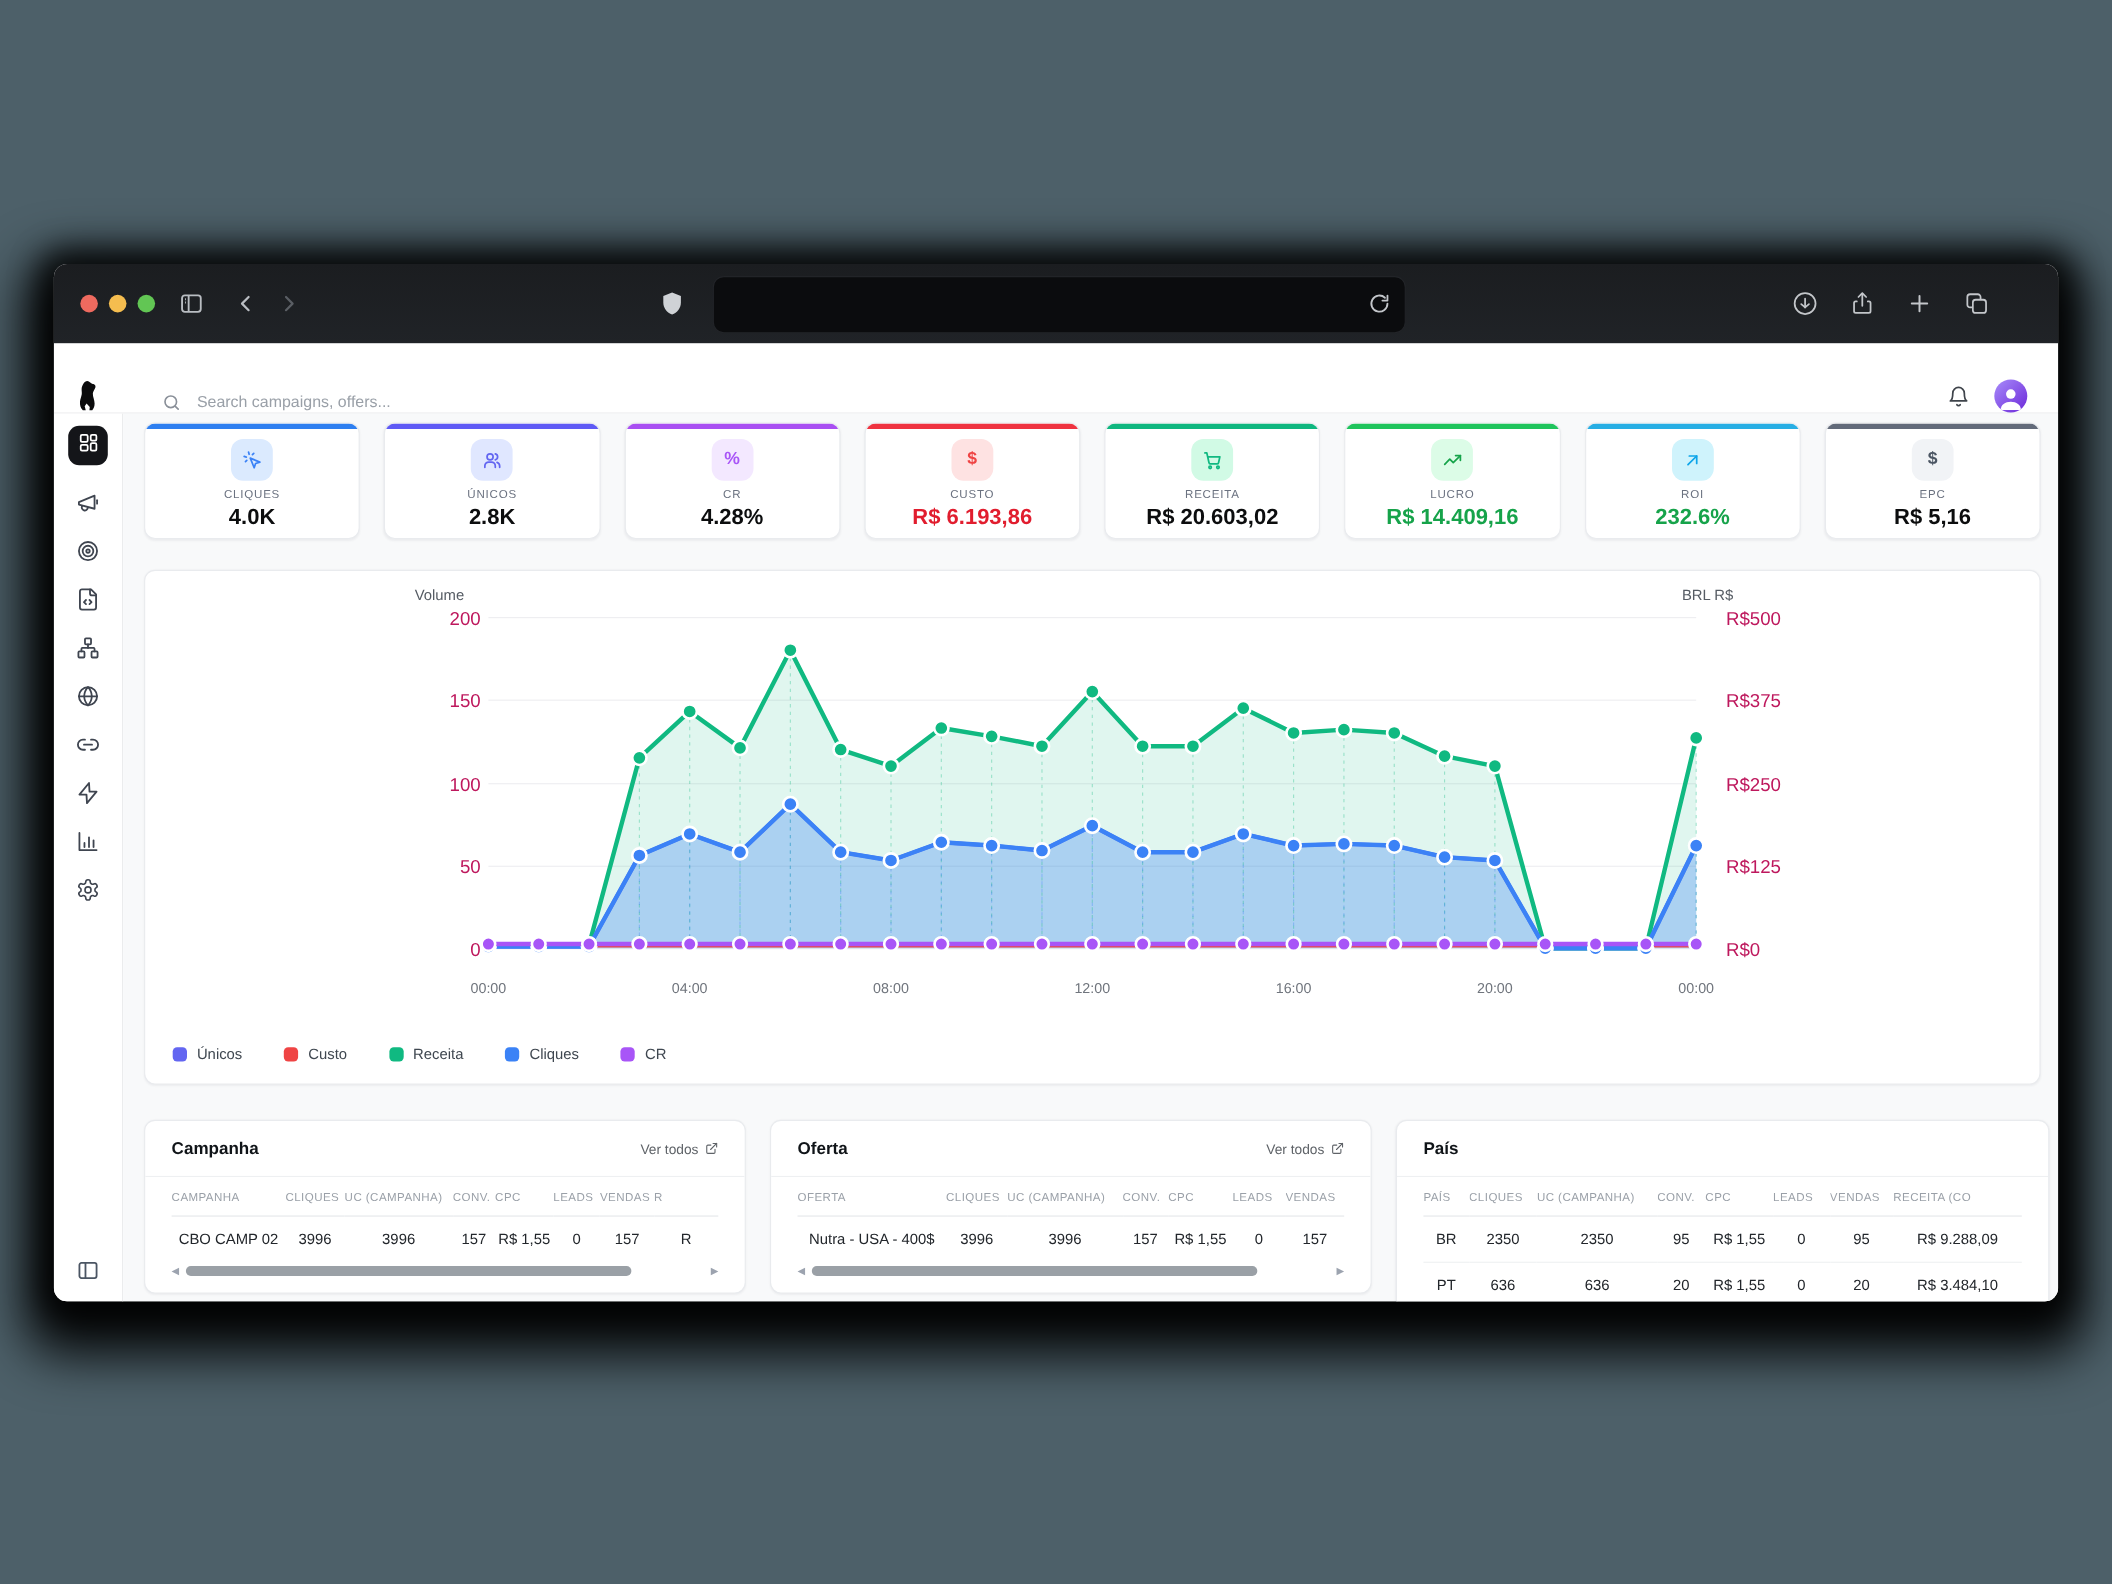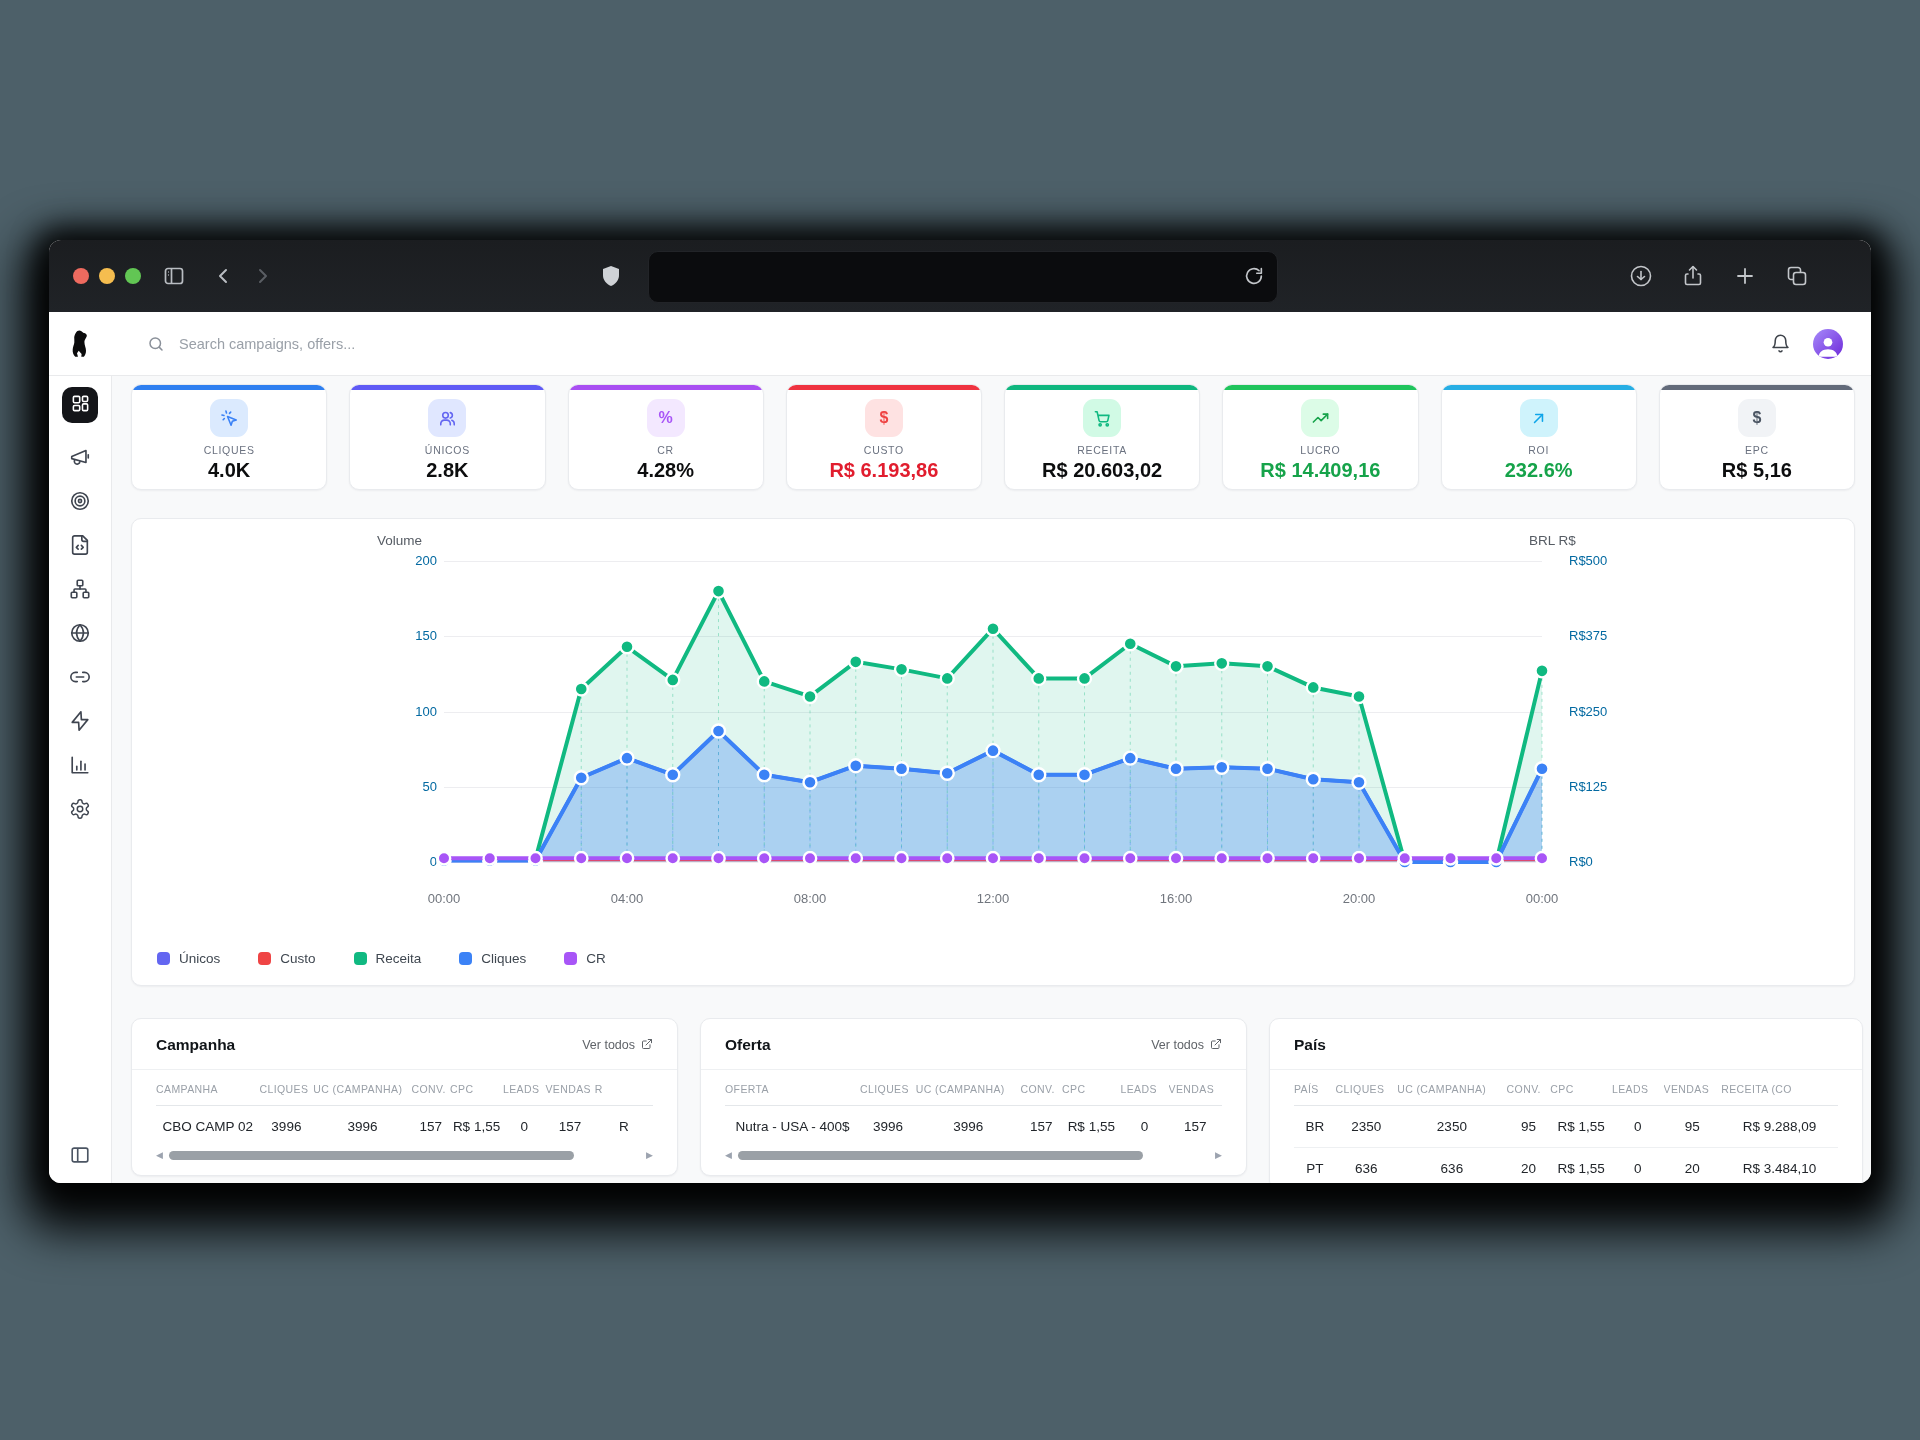--- a/index.html
+++ b/index.html
@@ -16,21 +16,21 @@
   .chrome-ic svg{width:24px;height:24px;display:block;}
   .dim{color:#5a5e64;}
   .urlbar{position:absolute;left:599px;top:11px;width:628px;height:50px;border-radius:10px;
           background:#0b0c0e;border:1px solid #222428;}
   .urlbar .reload{position:absolute;right:12px;top:13px;width:22px;height:22px;color:#c3c6ca;}
   .urlbar .reload svg{width:22px;height:22px;}
   .chrome-right{position:absolute;right:62px;top:24px;display:flex;gap:28px;color:#c3c6ca;}
   .chrome-right .ci{width:24px;height:24px;}
   .chrome-right svg{width:24px;height:24px;display:block;}
   
-  .app-header{display:flex;align-items:center;height:63px;background:#fff;border-bottom:1px solid #e9eaec;}
+  .app-header{display:flex;align-items:flex-end;height:63px;background:#fff;border-bottom:1px solid #e9eaec;}
   .logo-cell{width:62px;display:flex;justify-content:center;align-items:center;}
   .logo-cell svg{width:26px;height:30px;}
   .search-wrap{flex:1;display:flex;align-items:center;gap:12px;padding-left:36px;}
   .search-wrap .sic{width:18px;height:18px;color:#8a9099;}
   .search-wrap svg{width:18px;height:18px;display:block;}
   .search-input{border:none;outline:none;font-size:14.5px;color:#303439;width:420px;
                 font-family:"Liberation Sans",sans-serif;background:transparent;}
   .search-input::placeholder{color:#9aa0a8;}
   .hdr-right{display:flex;align-items:center;gap:22px;padding-right:28px;}
   .bell{width:21px;height:21px;color:#3f444b;}
@@ -58,21 +58,21 @@
   .kpi-chip{width:38px;height:38px;border-radius:11px;margin:9px auto 0;display:flex;
             align-items:center;justify-content:center;}
   .kpi-chip svg{width:19px;height:19px;}
   .kpi-chip .glyph{font-size:16px;font-weight:700;}
   .kpi-label{margin-top:7px;font-size:10.5px;letter-spacing:.7px;color:#6b7280;font-weight:400;}
   .kpi-value{margin-top:3px;font-size:20px;font-weight:700;color:#0c0d0e;}
   
   .chart-card{position:relative;margin-top:28px;height:466px;background:#fff;
               border:1px solid #e9ebee;border-radius:10px;box-shadow:0 1px 2px rgba(15,23,42,.05);}
   .axis-title{position:absolute;font-size:13.5px;color:#565c64;}
-  .tick{position:absolute;font-size:13px;color:#0369a1;}
+  .tick{position:absolute;font-size:17px;color:#be185d;}
   .tick.l{width:70px;text-align:right;}
   .gridline{position:absolute;left:312px;width:1098px;height:1px;background:#ededf0;}
   .xlab{position:absolute;width:60px;text-align:center;font-size:13px;color:#70757d;top:372px;}
   .chart-svg{position:absolute;left:292px;top:22px;}
   .legend{position:absolute;left:25px;top:432px;display:flex;gap:38px;align-items:center;}
   .leg-item{display:flex;align-items:center;gap:9px;font-size:13.5px;color:#3f4750;}
   .leg-swatch{width:13px;height:13px;border-radius:4px;}
   
   .tables-row{display:flex;gap:22px;margin-top:32px;align-items:flex-start;}
   .tbl-card{background:#fff;border:1px solid #e9ebee;border-radius:10px;

